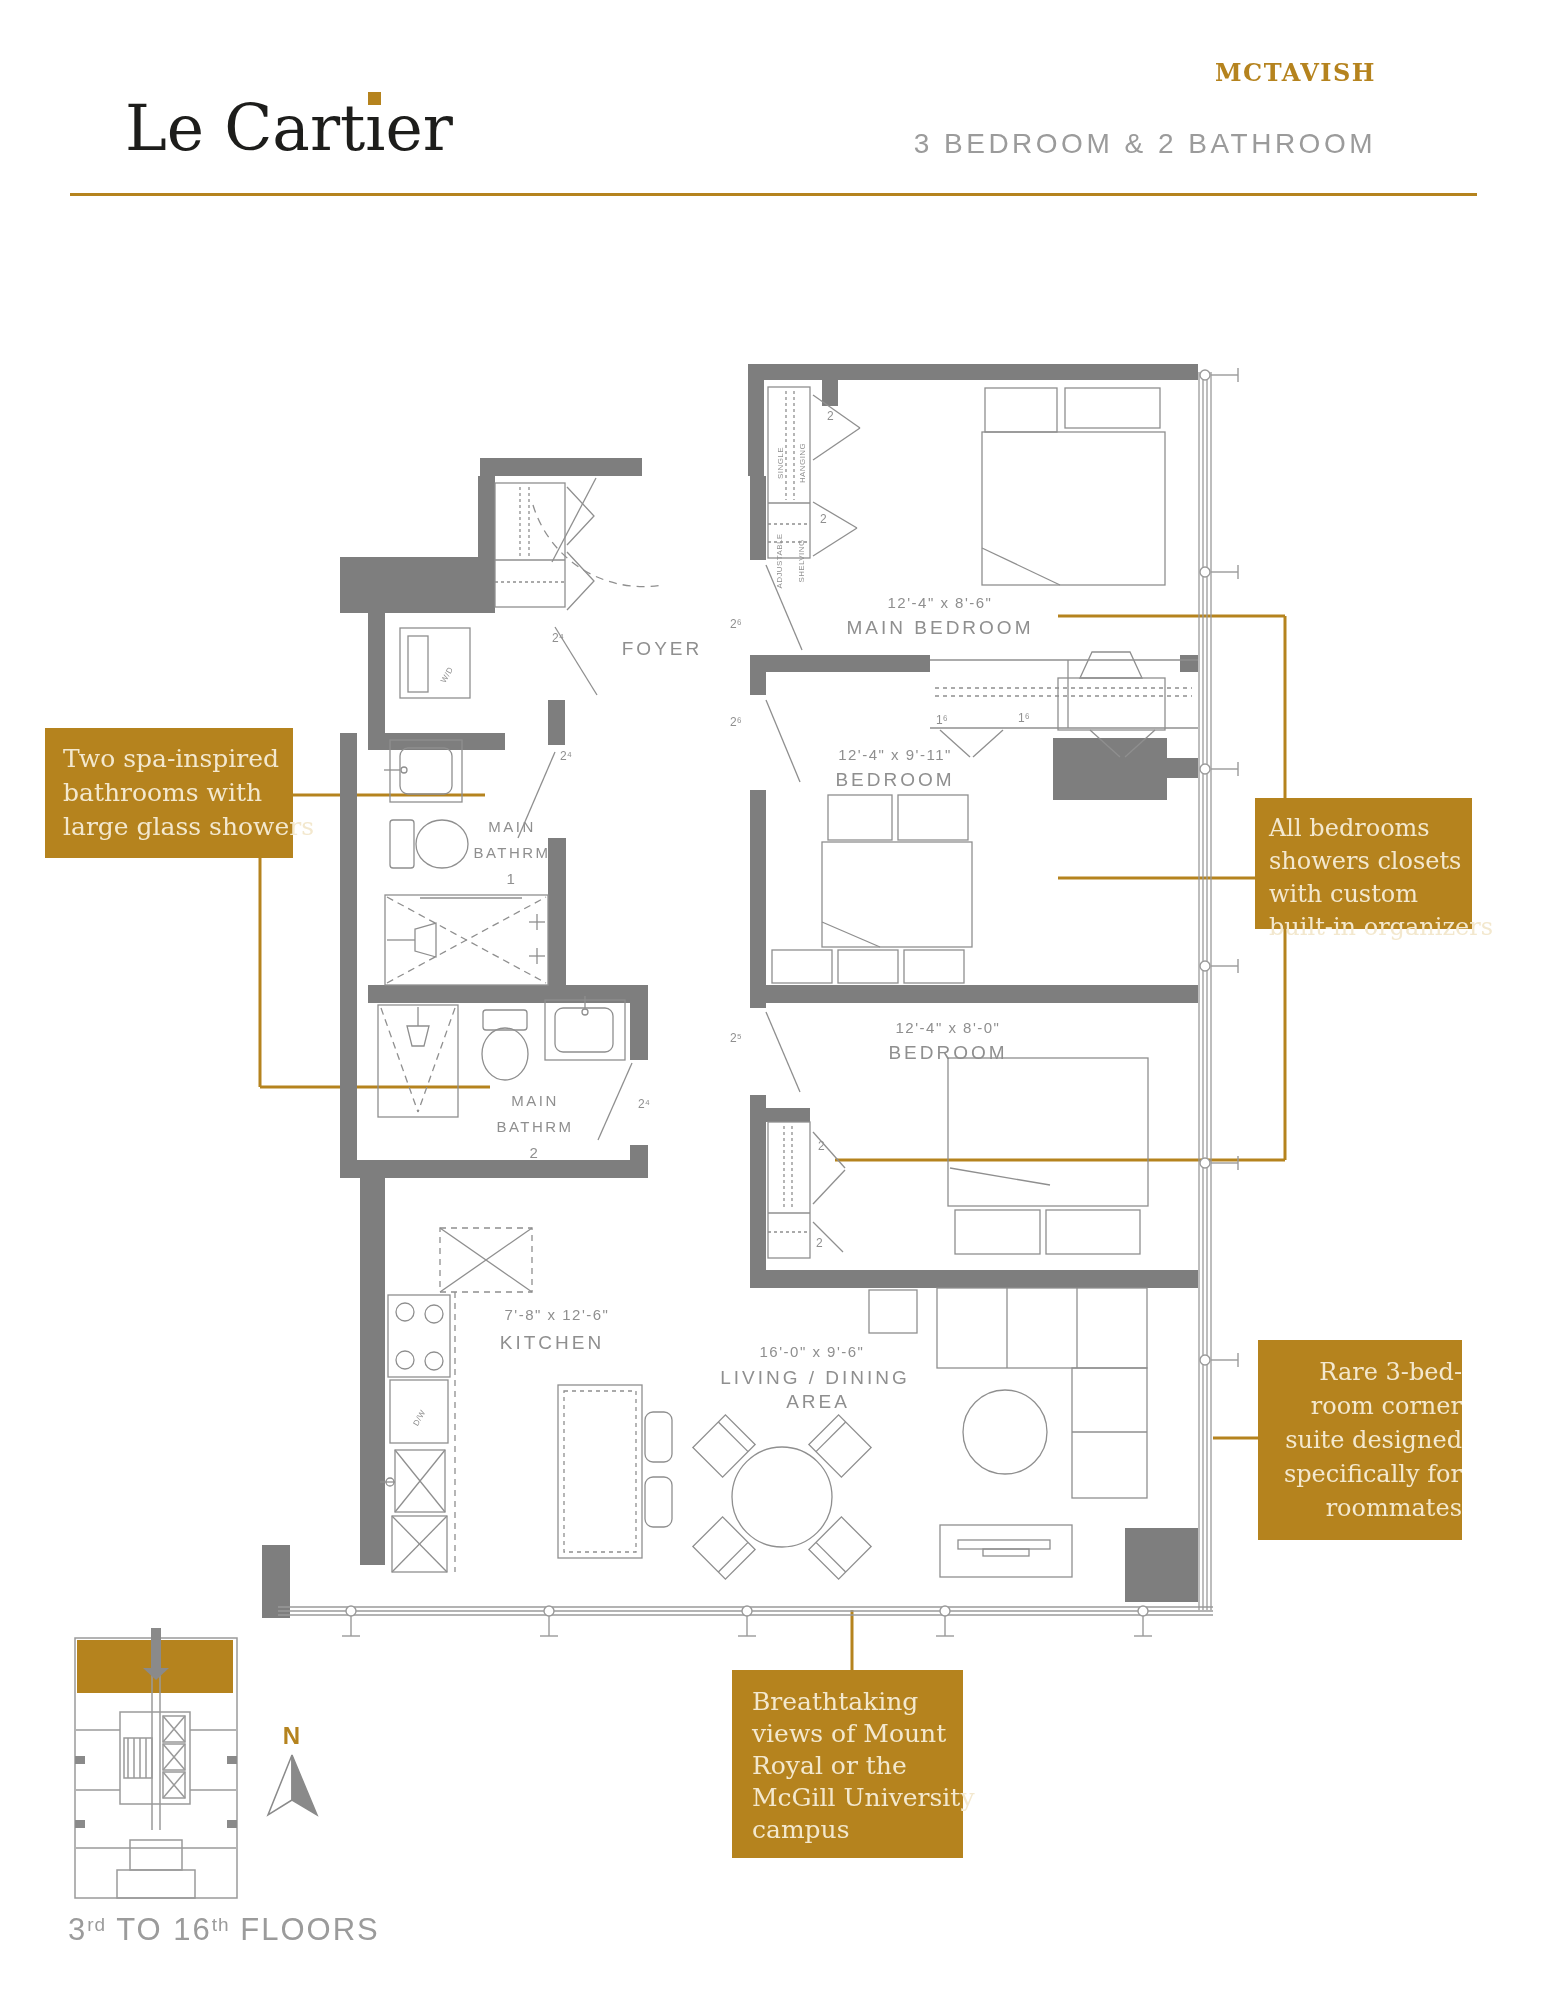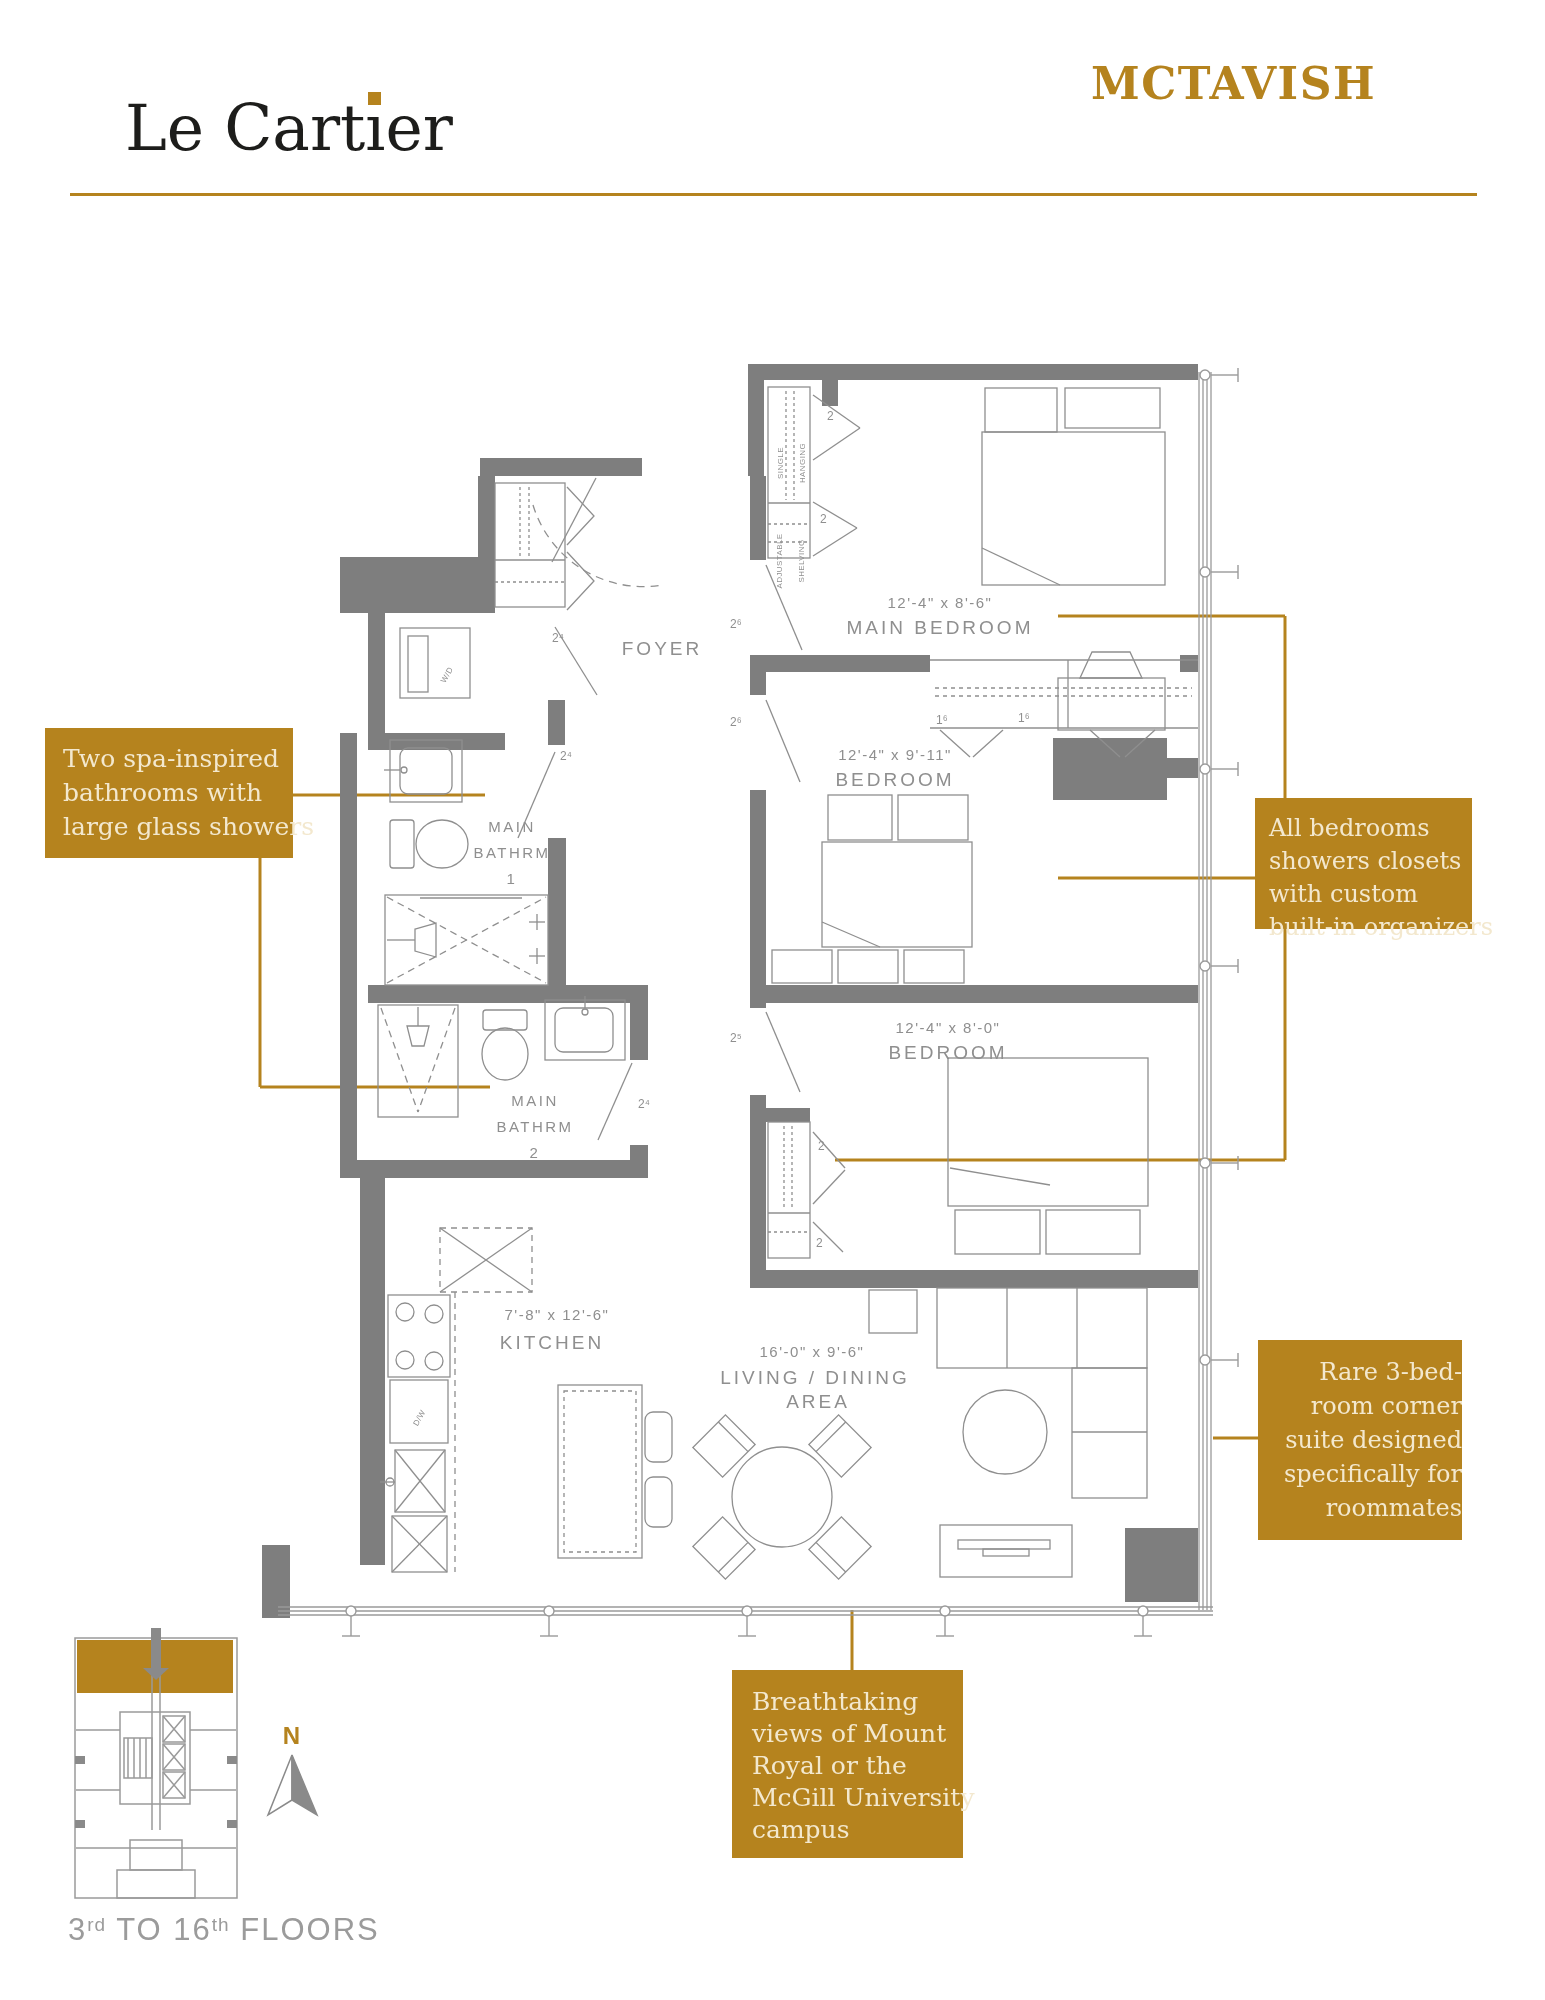--- a/index.html
+++ b/index.html
@@ -7,21 +7,21 @@
     --gold:#B5831E; --cream:#F3E8CE; --wall:#7E7E7E; --line:#9A9A9A;
     --textgray:#8F8F8F; --ink:#1D1D1B; --subgray:#9B9B9B;
   }
   html,body{margin:0;padding:0;background:#fff;}
   body{position:relative;width:1545px;height:2000px;font-family:"Liberation Sans",sans-serif;overflow:hidden;}
   .abs{position:absolute;}
   
   .brand{left:85px;top:92px;font-family:"DejaVu Serif",serif;font-size:63px;color:var(--ink);letter-spacing:0px;white-space:nowrap;margin-left:40px;}
   .brand .bi{position:relative;display:inline-block;}
   .brand .bi::after{content:"";position:absolute;left:3px;top:0px;width:13px;height:13px;background:var(--gold);}
-  .unit-title{right:169px;top:58px;font-family:"DejaVu Serif",serif;font-weight:bold;font-size:44px;letter-spacing:1.5px;color:var(--gold);text-align:left;}
+  .unit-title{right:169px;top:58px;font-family:"DejaVu Serif",serif;font-weight:bold;font-size:24px;letter-spacing:1.5px;color:var(--gold);text-align:left;}
   .unit-sub{right:169px;top:124px;text-align:right;color:var(--subgray);font-size:28px;letter-spacing:3.5px;line-height:40px;font-weight:400;}
   .rule{left:70px;top:193px;width:1407px;height:3px;background:var(--gold);}
   
   .callout{background:var(--gold);color:var(--cream);font-family:"DejaVu Serif",serif;box-sizing:border-box;}
   .callout div{white-space:nowrap;}
   .co-bath{left:45px;top:728px;width:248px;height:130px;padding:14px 7px 0 18px;font-size:25px;line-height:34px;}
   .co-closet{left:1255px;top:798px;width:217px;height:131px;padding:14px 0 0 14px;font-size:24px;line-height:33px;}
   .co-corner{left:1258px;top:1340px;width:204px;height:200px;padding:15px 0 0 14px;font-size:24px;line-height:34px;text-align:right;}
   .co-views{left:732px;top:1670px;width:231px;height:188px;padding:16px 4px 0 20px;font-size:25px;line-height:32px;}
   
@@ -408,20 +408,21 @@
   <g>
     <text class="north-n" x="292" y="1744" text-anchor="middle">N</text>
     <polygon points="292,1755 268,1815 292,1800" fill="#fff" stroke="#8A8A8A" stroke-width="1.5"></polygon>
     <polygon points="292,1755 317,1815 292,1800" fill="#8A8A8A" stroke="#8A8A8A" stroke-width="1.5"></polygon>
   </g>
 </svg>
 
 <div class="abs brand"><span>Le Cart</span><span class="bi">ı</span><span>er</span></div>
 <div class="abs unit-title">MCTAVISH</div>
 <div class="abs unit-sub">
+  <div>3 BEDROOM &amp; 2 BATHROOM</div>
 </div>
 <div class="abs rule"></div>
 
 <div class="abs callout co-bath">
   <div>Two spa-inspired</div>
   <div>bathrooms with</div>
   <div>large glass showers</div>
 </div>
 <div class="abs callout co-closet">
   <div>All bedrooms</div>

